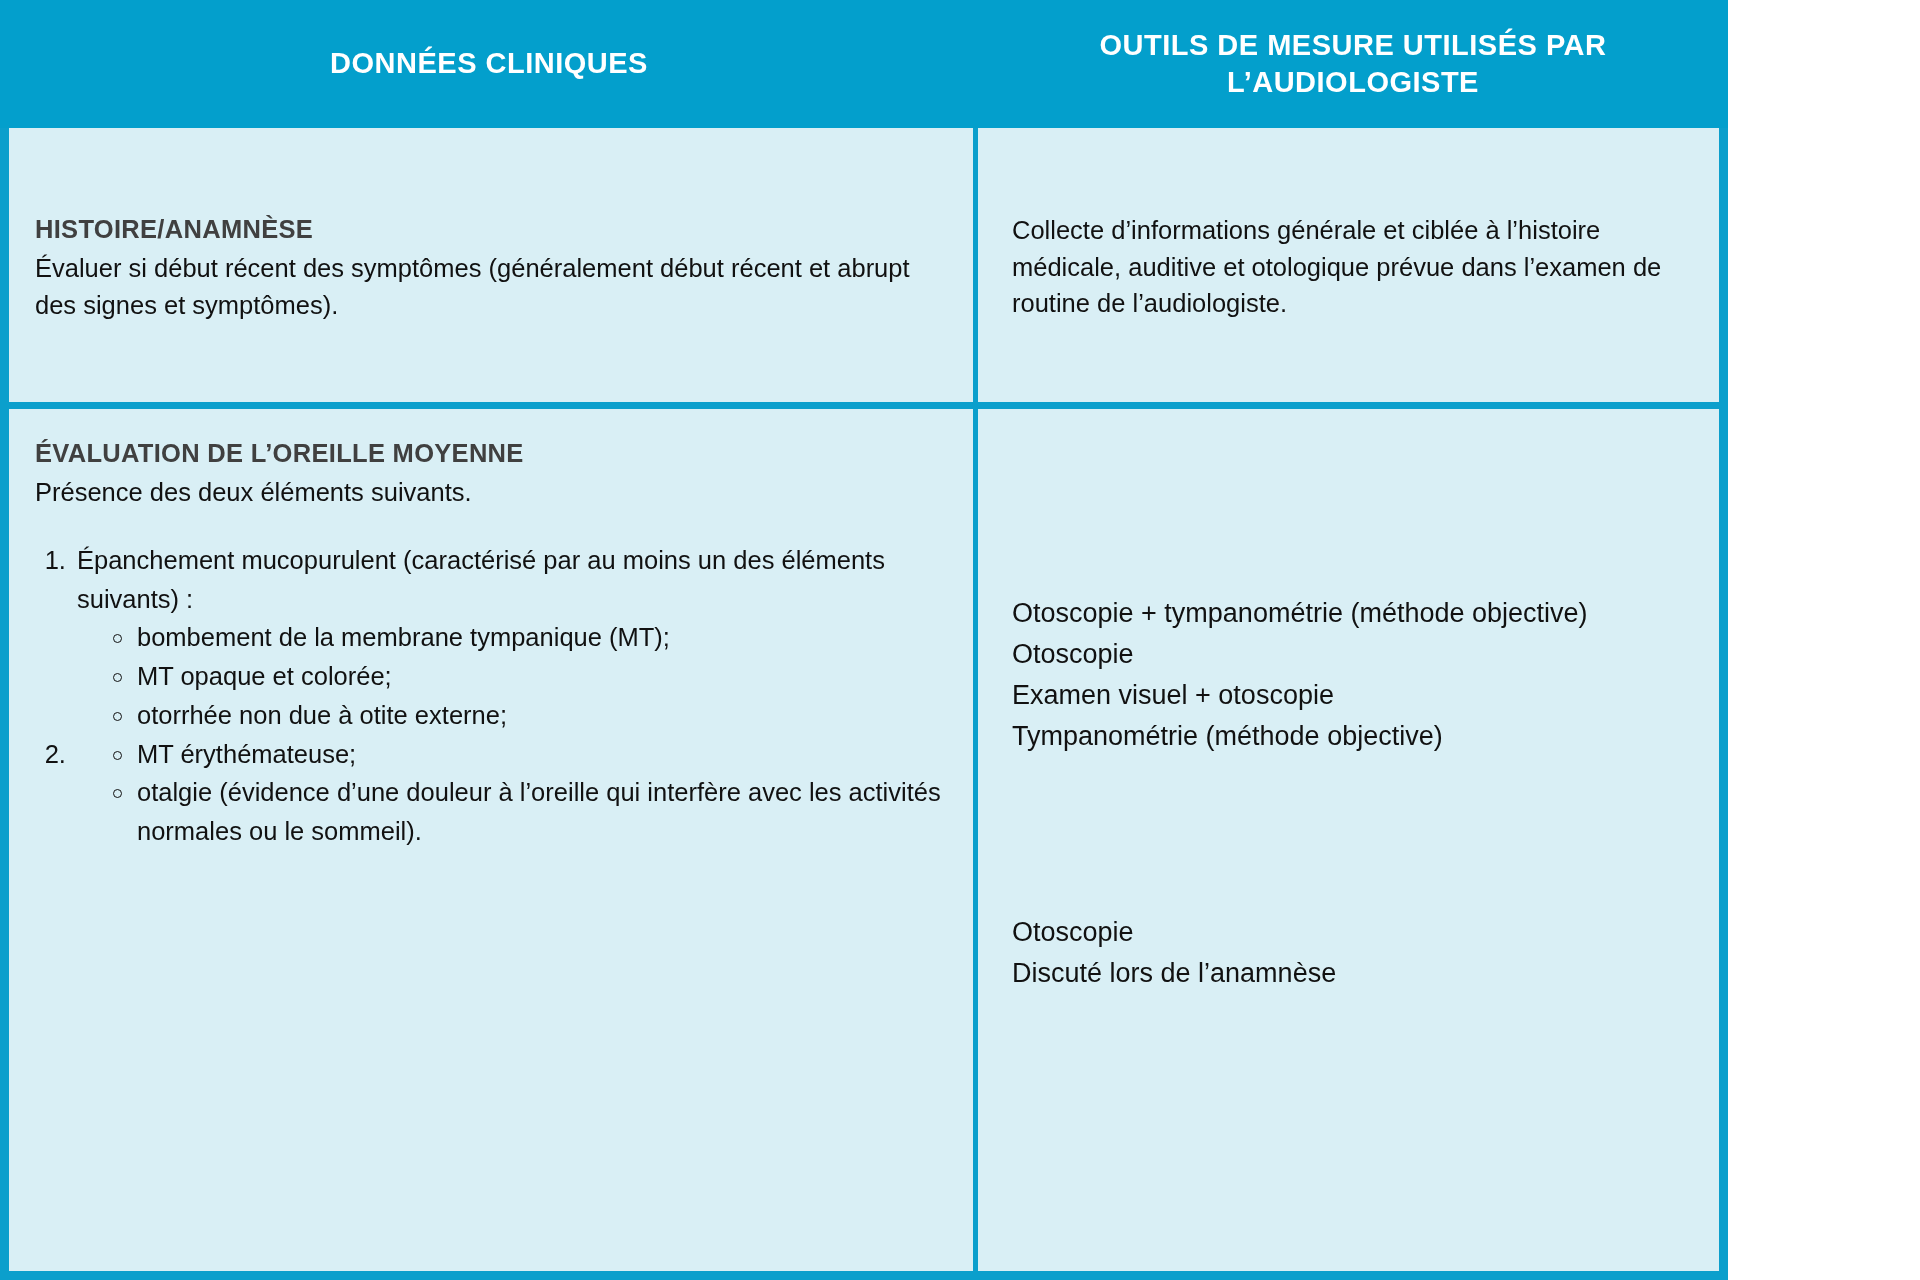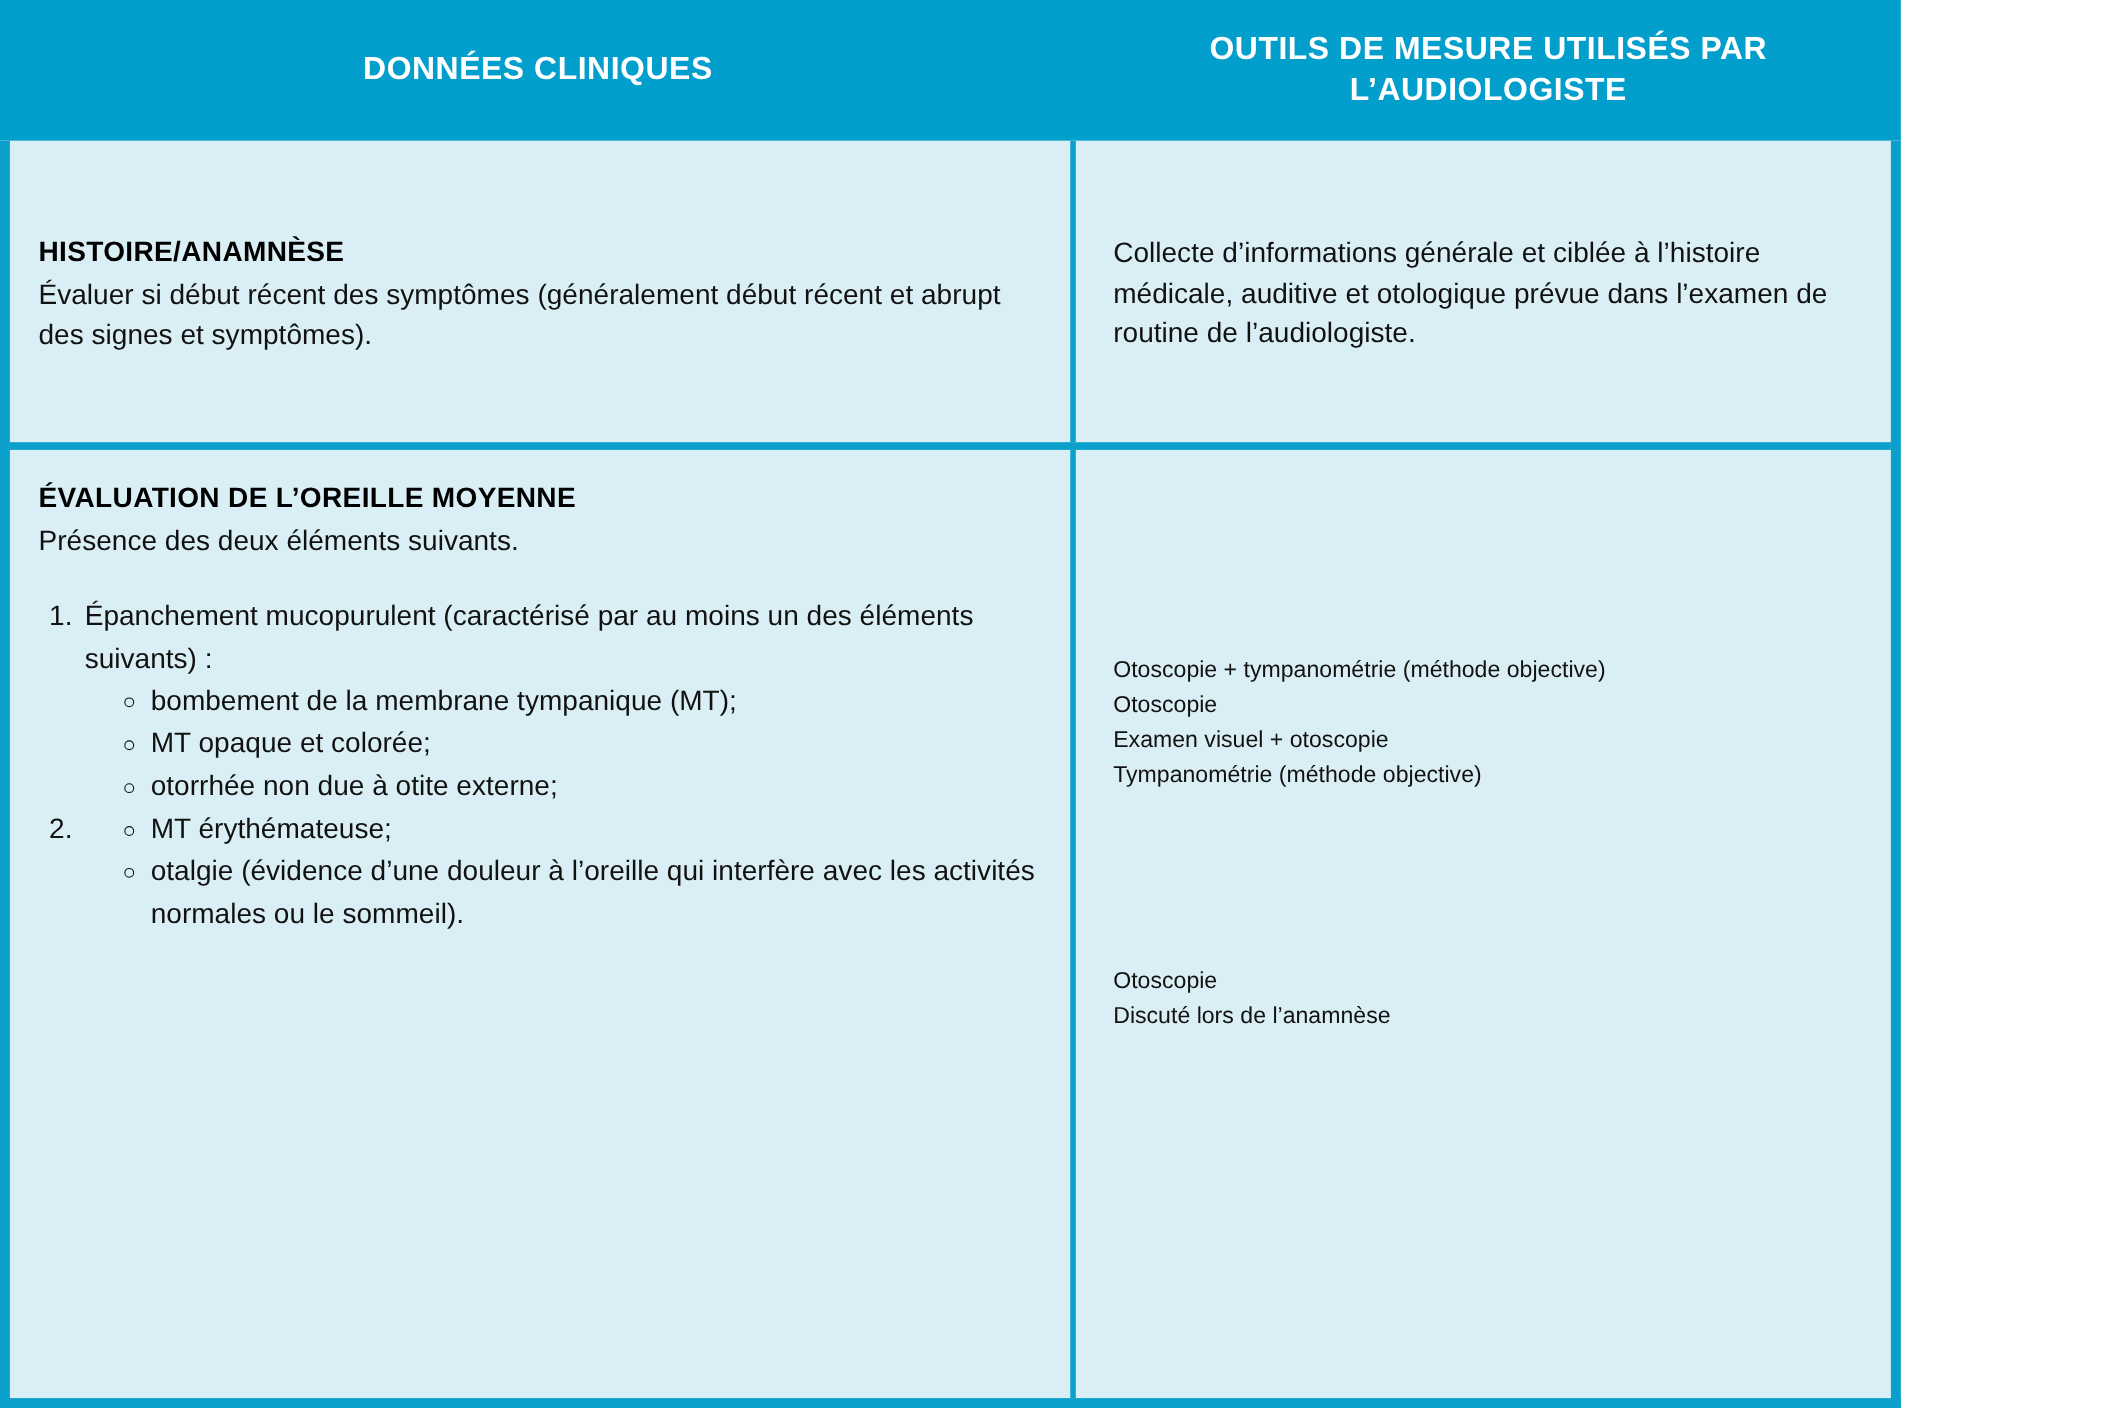--- a/index.html
+++ b/index.html
@@ -91,21 +91,21 @@
   }
   .cell.col-right {
     flex: 1 1 auto;
     padding-left: 34px;
   }
 
   .row-1 .cell.col-left   { display: flex; flex-direction: column; justify-content: center; }
   .row-1 .cell.col-right  { display: flex; flex-direction: column; justify-content: center; }
 
   .subhead {
-    color: #000000;
+    color: #404040;
     font-weight: 700;
     font-size: 25.5px;
     letter-spacing: 0.3px;
     margin: 0 0 2px 0;
     font-stretch: condensed;
   }
   .para {
     margin: 0;
     font-size: 25.5px;
     line-height: 1.44;
@@ -151,21 +151,21 @@
 
   
   .tools-stack {
     display: flex;
     flex-direction: column;
     height: 100%;
   }
   .tools-spacer-top { flex: 0 0 158px; }
   .tools-gap        { flex: 0 0 155px; }
   .tools-line {
-    font-size: 21px;
+    font-size: 27px;
     line-height: 1.52;
     white-space: nowrap;
   }
 </style>
 </head>
 <body>
 
 <div class="table-wrap">
 
   <div class="header-row">

